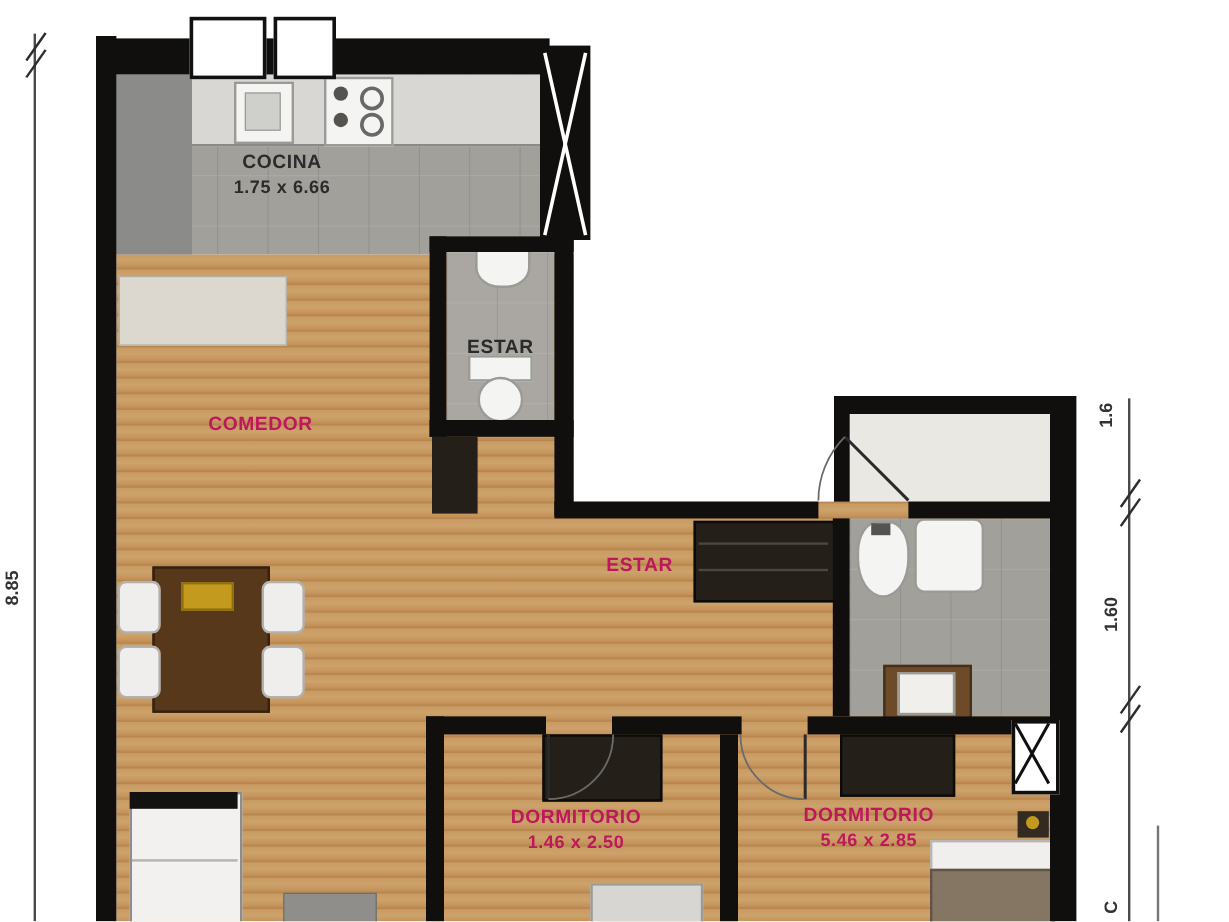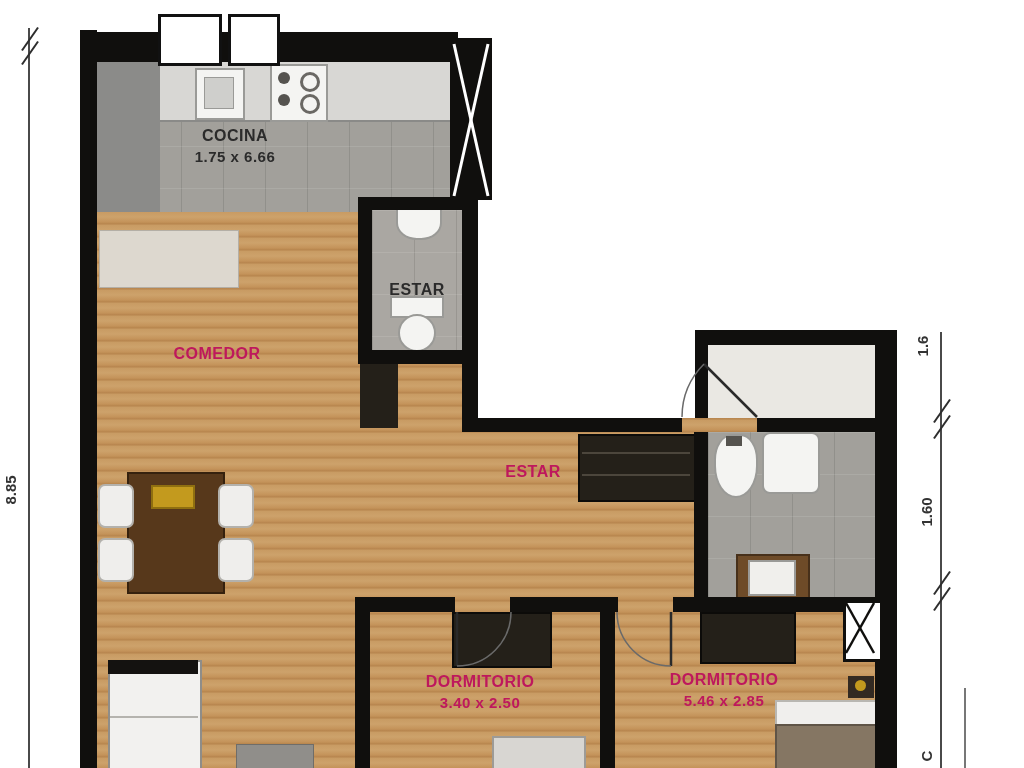--- a/index.html
+++ b/index.html
@@ -127,21 +127,21 @@
     <span class="nm">ESTAR</span>
   </div>
   <div class="a room-label on-wood" style="left:117px;top:344px;width:200px;">
     <span class="nm">COMEDOR</span>
   </div>
   <div class="a room-label on-wood" style="left:473px;top:462px;width:120px;">
     <span class="nm">ESTAR</span>
   </div>
   <div class="a room-label on-wood" style="left:380px;top:672px;width:200px;">
     <span class="nm">DORMITORIO</span>
-    <span class="dm">3.40 x 2.50</span>
+    <span class="dm">1.46 x 2.50</span>
   </div>
   <div class="a room-label on-wood" style="left:624px;top:670px;width:200px;">
     <span class="nm">DORMITORIO</span>
     <span class="dm">5.46 x 2.85</span>
   </div>
 
   <div class="a dimline" style="left:28px;top:28px;width:2px;height:740px;"></div>
   <div class="a tick" style="left:16px;top:38px;"></div>
   <div class="a tick" style="left:16px;top:52px;"></div>
   <div class="a vtext" style="left:-20px;top:480px;width:64px;height:20px;">8.85</div>

